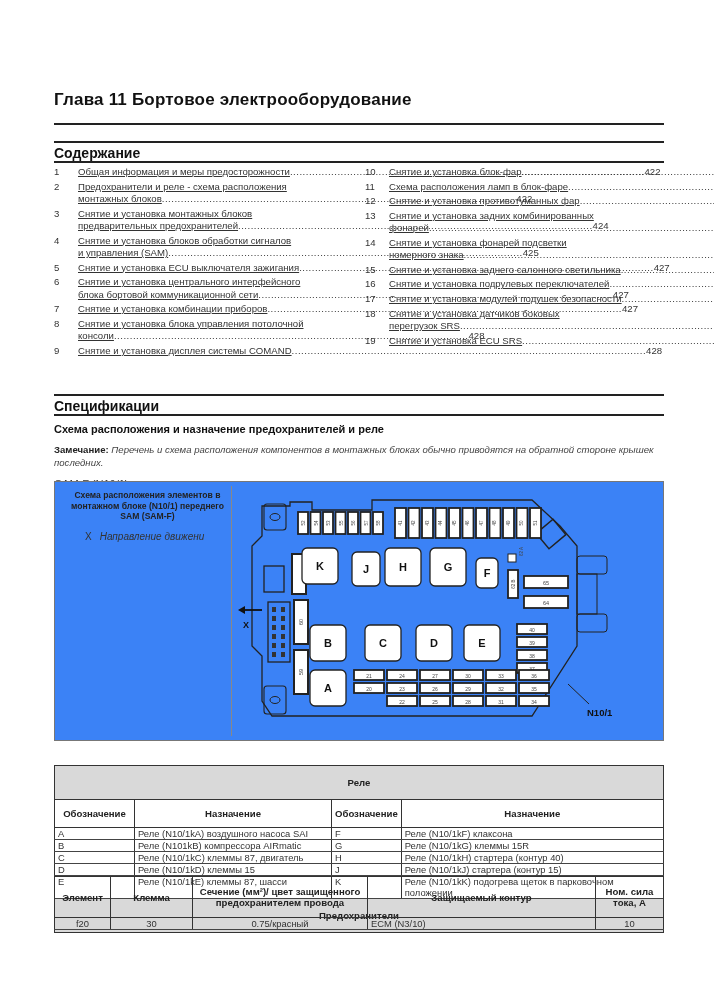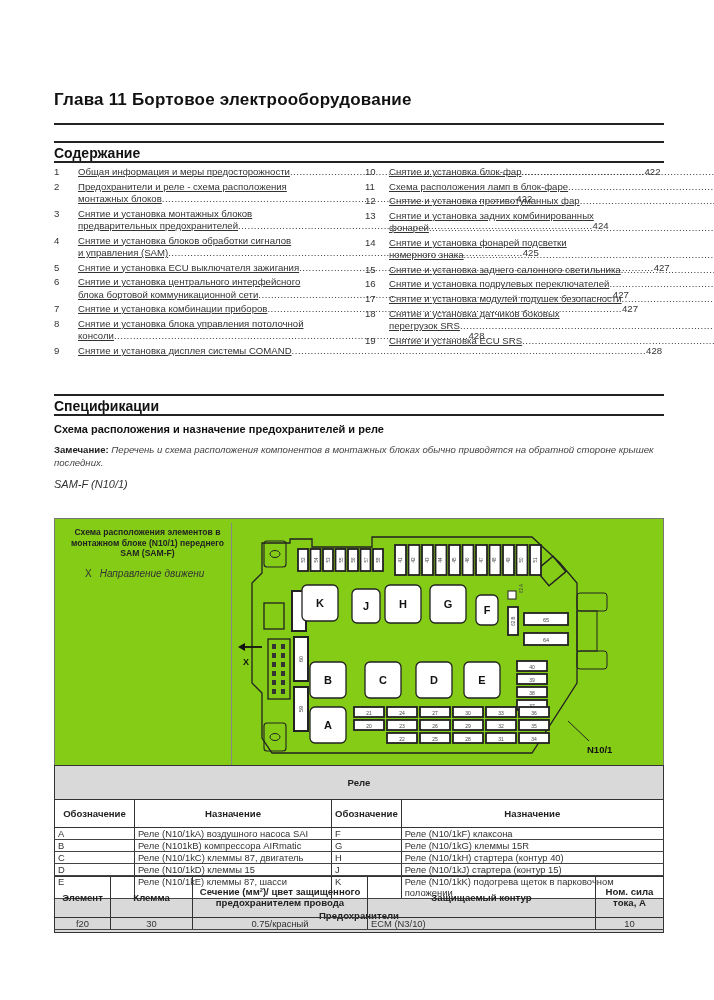--- a/index.html
+++ b/index.html
@@ -15,21 +15,21 @@
   .toc-line{display:flex;white-space:nowrap;}
   .toc-line .t{flex:none;text-decoration:underline;}
   .toc-line .dots{flex:1;overflow:hidden;white-space:nowrap;}
   .toc-line .dots::after{content:"................................................................................................................";letter-spacing:0.5px;}
   .toc-line .pg{flex:none;}
   .sub-head{position:absolute;left:0;top:423px;font-size:11px;font-weight:bold;color:#111;}
   .note{position:absolute;left:0;top:443px;width:610px;font-size:9.6px;line-height:13px;color:#444;}
   .note b{color:#222;}
   .note i{font-style:italic;}
   .fig-label{position:absolute;left:0;top:478px;font-size:11px;font-style:italic;color:#333;}
-  .figure{position:absolute;left:0;top:518px;width:608px;height:258px;border:1.5px solid #777;background:#84cc16;}
+  .figure{position:absolute;left:0;top:481px;width:608px;height:258px;border:1.5px solid #777;background:#3b82f6;}
   .fig-caption{position:absolute;left:10px;top:8px;width:165px;font-size:8.6px;font-weight:bold;text-align:center;line-height:10.5px;color:#222;}
   .fig-legend{position:absolute;left:30px;top:49px;font-size:10px;font-style:italic;color:#333;white-space:nowrap;}
   .fig-legend .k{font-style:normal;margin-right:8px;}
   .diagram{position:absolute;left:176px;top:4px;width:430px;height:250px;border-left:1.5px solid #888;}
   table{border-collapse:collapse;}
   .tbl{position:absolute;left:0;width:610px;font-size:9.4px;color:#333;}
   .tbl td,.tbl th{border:1.2px solid #333;padding:0 3px;vertical-align:top;}
   .tbl .band{background:#d9d9d9;text-align:center;font-weight:bold;font-size:9.6px;color:#222;padding:11px 0;}
   .tbl th{font-weight:bold;font-size:9.6px;color:#222;text-align:center;vertical-align:middle;}
   .tbl td.c{text-align:center;}

